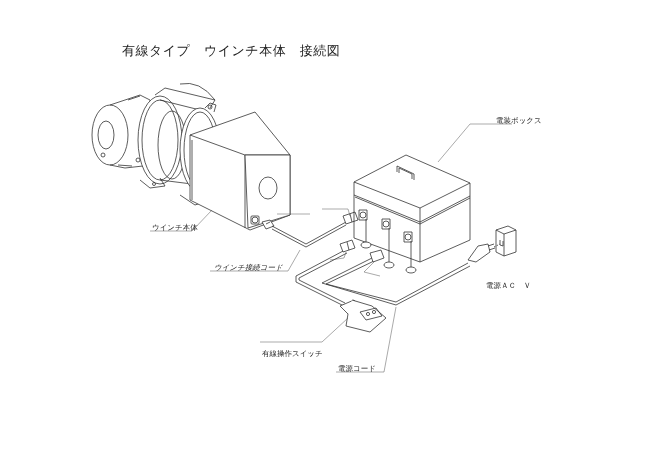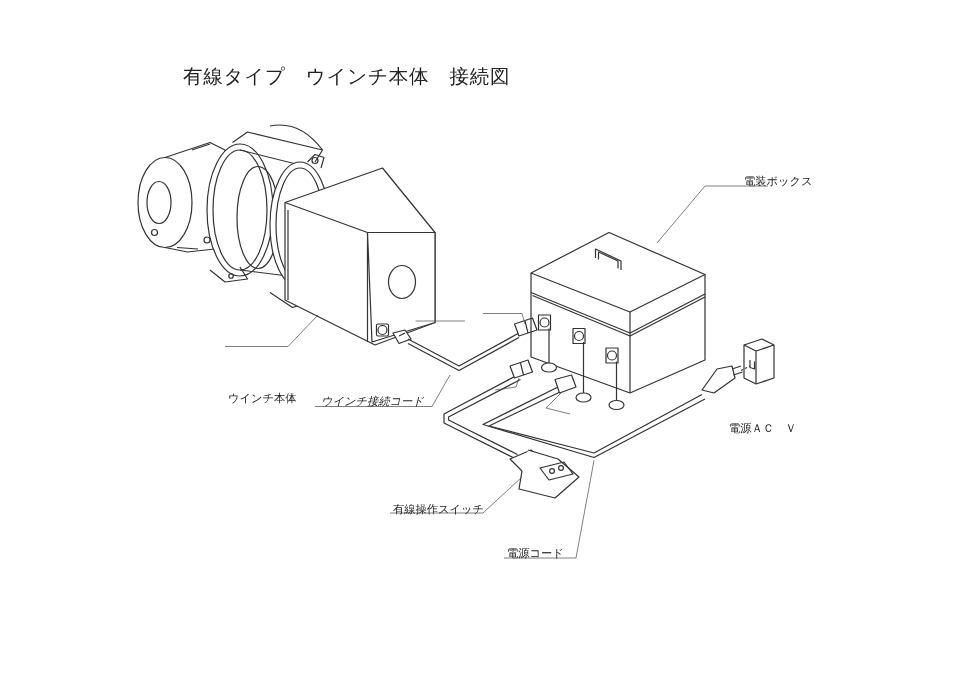--- a/index.html
+++ b/index.html
@@ -131,18 +131,18 @@
     <path d="M470 124 L512 124 M470 124 L438 162"></path>
     <path d="M260 342 L322 342 L348 318"></path>
     <path d="M336 372 L384 372 L396 307"></path>
     <path d="M277 214 L310 214"></path>
     <path d="M322 209 L348 209 L350 216"></path>
     <path d="M330 260 L344 258 L346 252"></path>
     <path d="M380 276 L364 272 L374 262"></path>
   </g>
 </svg>
 
-<div class="label" style="left:152px; top:223px;margin-top:38px;">ウインチ本体</div>
+<div class="label" style="left:152px; top:223px;">ウインチ本体</div>
 <div class="label" style="left:214px; top:263px;font-style:italic;">ウインチ接続コード</div>
 <div class="label" style="left:496px; top:116px;">電装ボックス</div>
 <div class="label" style="left:486px; top:263px;margin-top:18px;">電源ＡＣ　Ｖ</div>
-<div class="label" style="left:262px; top:335px;">有線操作スイッチ</div>
+<div class="label" style="left:262px; top:349px;">有線操作スイッチ</div>
 <div class="label" style="left:338px; top:364px;font-family:Liberation Mono, monospace;">電源コード</div>
 
 </body></html>

